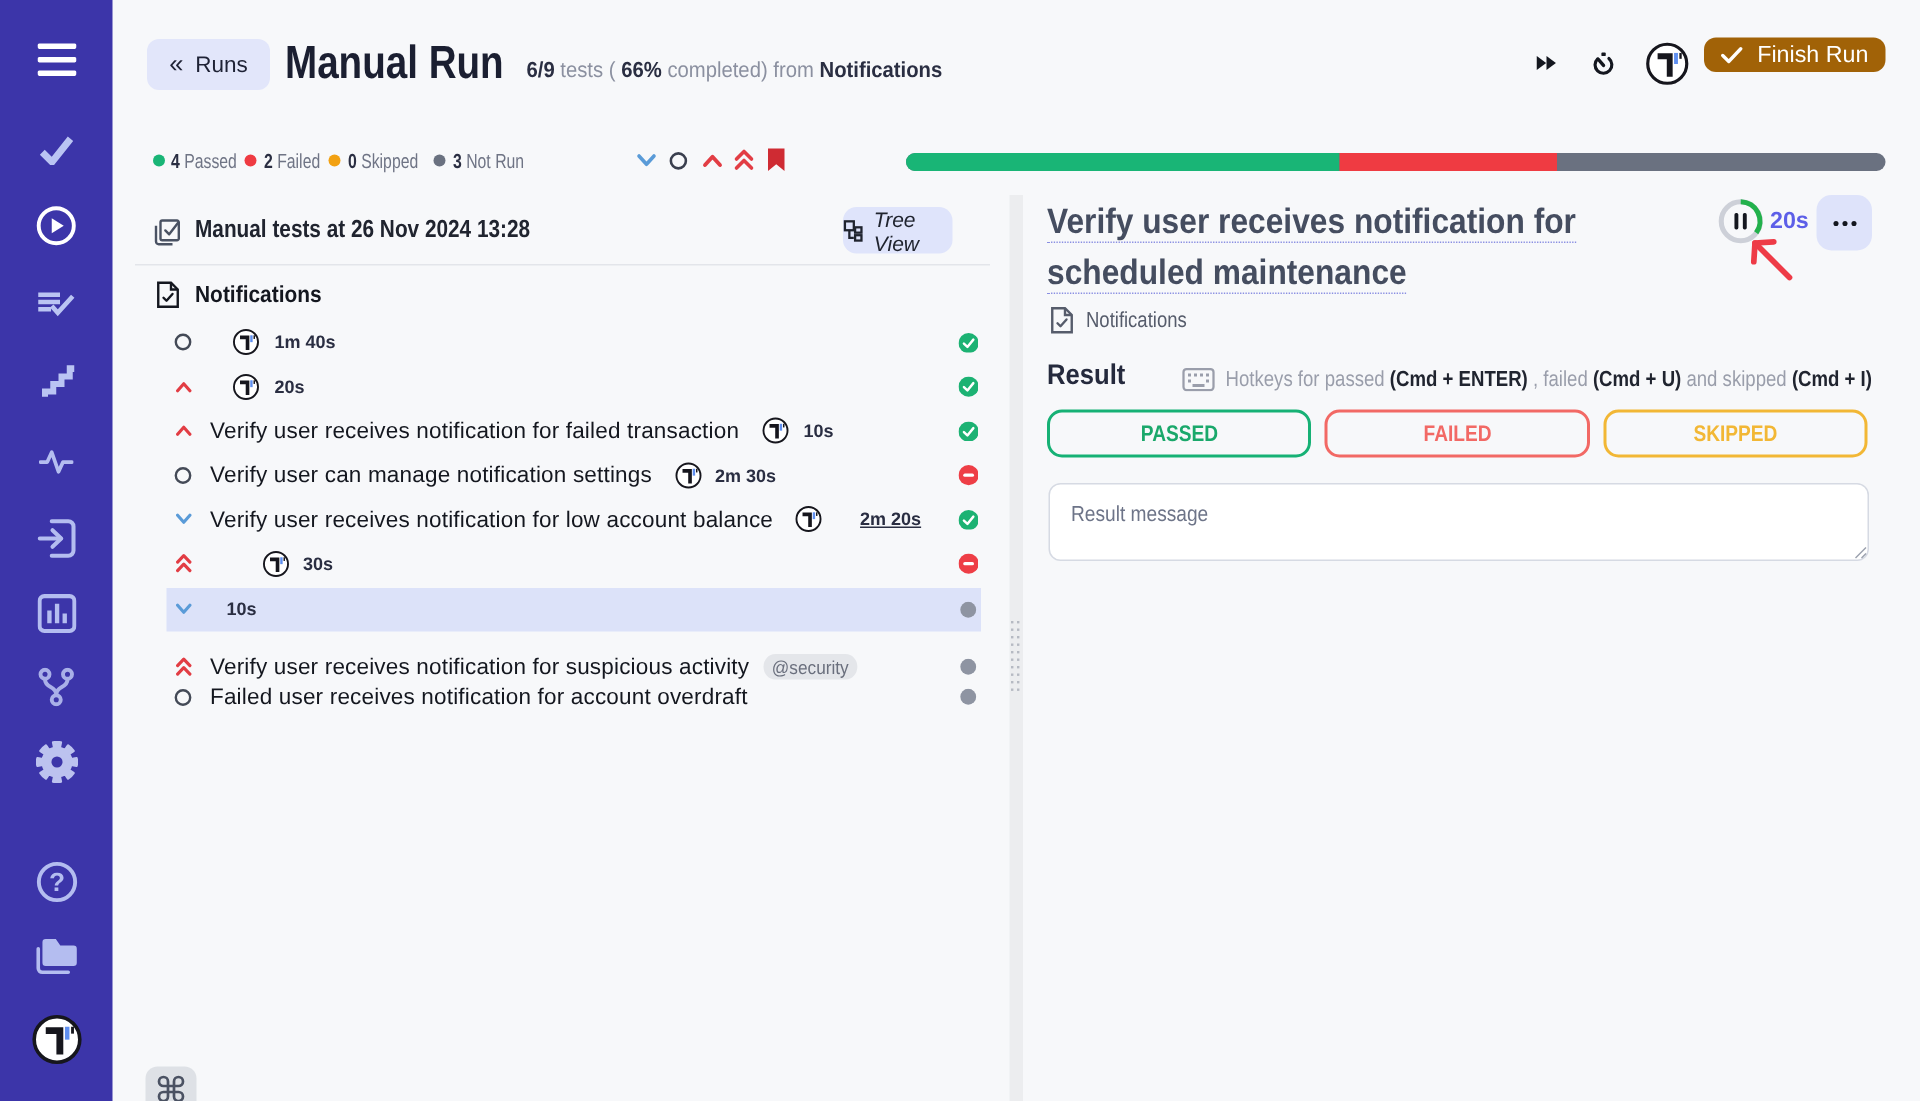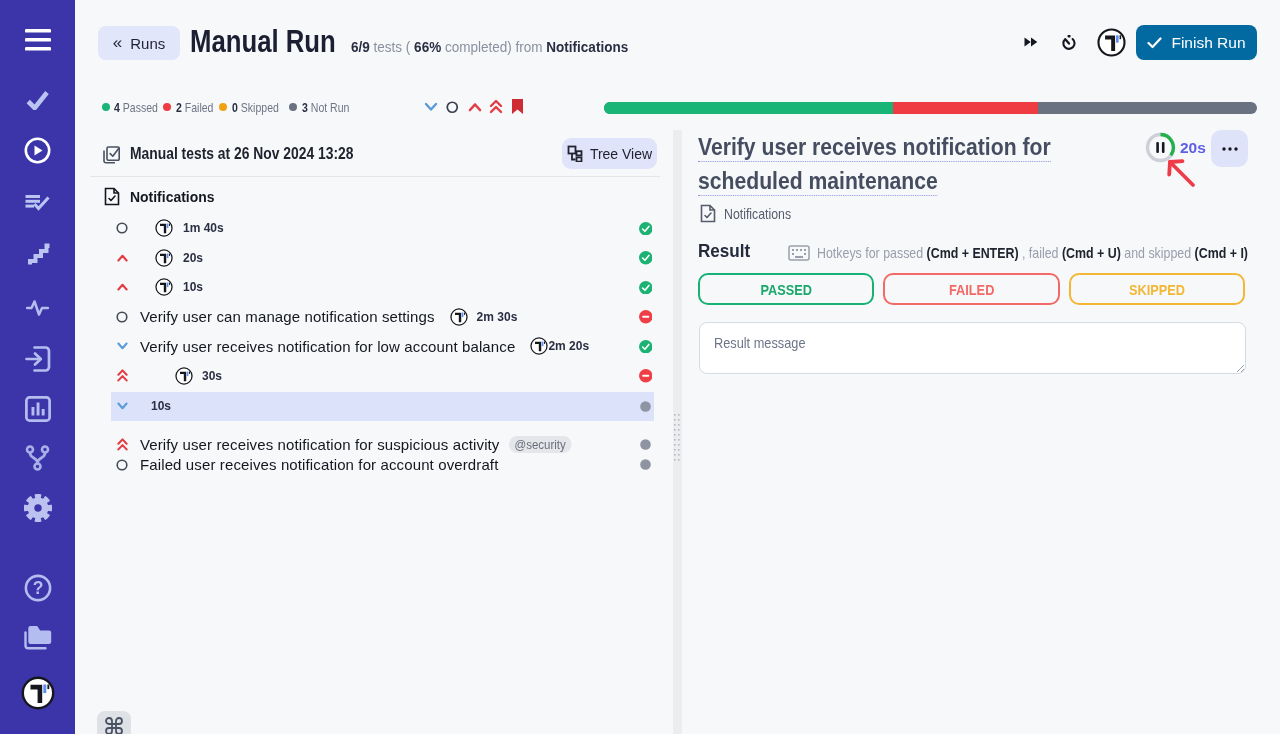--- a/index.html
+++ b/index.html
@@ -4,29 +4,29 @@
 <style>
 * { margin:0; padding:0; box-sizing:border-box; }
 html,body { width:1280px; height:734px; overflow:hidden; font-family:"Liberation Sans", sans-serif; background:#f7f8fa; color:#1e2235; }
 .abs { position:absolute; }
 .sidebar { position:absolute; left:0; top:0; width:75px; height:734px; background:#3c35a9; }
 .sideicon { position:absolute; width:75px; display:flex; justify-content:center; }
 .runs-btn { position:absolute; left:98px; top:26px; width:82px; height:34px; background:#e2e6fa; border-radius:8px; display:flex; align-items:center; justify-content:center; gap:8px; font-size:15px; color:#1e2235; }
 .title { position:absolute; left:190px; top:24px; font-size:31px; font-weight:700; color:#1b1f31; transform:scaleX(0.83); transform-origin:0 50%; white-space:nowrap; }
 .subinfo { position:absolute; left:351px; top:39px; font-size:14.5px; color:#8b90a0; transform:scaleX(0.932); transform-origin:0 50%; white-space:nowrap; }
 .subinfo b { color:#2a2e42; }
-.finish-btn { position:absolute; left:1136px; top:25px; width:121px; height:35px; background:#0369a1; border-radius:8px; color:#fff; font-size:15.5px; display:flex; align-items:center; justify-content:center; gap:9px; }
+.finish-btn { position:absolute; left:1136px; top:25px; width:121px; height:23px; background:#a16207; border-radius:8px; color:#fff; font-size:15.5px; display:flex; align-items:center; justify-content:center; gap:9px; }
 .stat { position:absolute; top:100px; font-size:13.5px; color:#6f7485; transform:scaleX(0.78); transform-origin:0 50%; white-space:nowrap; }
 .stat b { color:#2a2e42; }
 .dot { position:absolute; top:103px; width:8px; height:8px; border-radius:50%; }
 .progress { position:absolute; left:604px; top:102px; width:653px; height:11.5px; border-radius:6px; background:#6a7180; overflow:hidden; }
 .prog-g { position:absolute; left:0; top:0; width:289px; height:12px; background:#19b576; }
 .prog-r { position:absolute; left:289px; top:0; width:145px; height:12px; background:#ef3b42; }
 .lp-title { position:absolute; left:130px; top:144px; font-size:16.5px; font-weight:700; color:#20242f; transform:scaleX(0.84); transform-origin:0 50%; white-space:nowrap; }
-.treeview-btn { position:absolute; left:562px; top:138px; width:95px; height:31px; background:#dfe4fb; border-radius:9px; font-size:14px; color:#20242f; display:flex; align-items:center; justify-content:center; gap:7px; }
+.treeview-btn { position:absolute; left:562px; top:138px; width:73px; height:31px; background:#dfe4fb; border-radius:9px; font-size:14px; color:#20242f; display:flex; align-items:center; justify-content:center; gap:7px;font-style:italic; }
 .lp-divider { position:absolute; left:90px; top:176px; width:570px; height:1px; background:#e3e5ea; }
 .section-head { position:absolute; left:104px; top:187px; font-size:15.5px; font-weight:700; color:#14171f; display:flex; align-items:center; gap:10px; }
 .row { position:absolute; left:113px; width:540px; height:29px; display:flex; align-items:center; font-size:15px; color:#14171f; }
 .row .name { letter-spacing:0.12px; white-space:nowrap; }
 .row .sicon { width:18px; margin-right:9px; display:flex; justify-content:center; flex:none; }
 .row .dur { font-size:12px; font-weight:700; color:#2a2e42; white-space:nowrap; }
 .row .badge { position:absolute; right:0; top:7px; }
 .rowsel { position:absolute; left:111px; width:543px; height:29px; background:#dce2f9; }
 .divider-strip { position:absolute; left:672.5px; top:130px; width:9px; height:604px; background:#ecedef; }
 .grip { position:absolute; left:674px; top:414px; }
@@ -294,20 +294,21 @@
         <path d="M4 7.8 L6.6 10.3 L11 4.9" fill="none" stroke="#fff" stroke-width="1.8" stroke-linecap="round" stroke-linejoin="round"></path>
       </svg>
     </span>
 </div>
 <div class="row" style="top:272.5px;">
   <span class="sicon">
       <svg width="11" height="8" viewBox="0 0 11 8">
         <path d="M1.4 6.5 L5.5 1.8 L9.6 6.5" fill="none" stroke="#e23d44" stroke-width="2.1" stroke-linecap="round" stroke-linejoin="round"></path>
       </svg>
     </span>
+  <span class="name">Verify user receives notification for failed transaction</span>
   <span style="margin-left:15px; flex:none;">
       <svg width="18" height="18" viewBox="0 0 37 37">
         <circle cx="18.5" cy="18.5" r="16.5" fill="#fff" stroke="#16161d" stroke-width="2.6"></circle>
         <path d="M10.3 9.6 H23.1 V29.5 H18.1 V14.6 H10.3 Z" fill="#16161d"></path>
         <rect x="24.3" y="9.3" width="3.3" height="9.4" fill="#5f8ff0"></rect>
         <rect x="28.8" y="9.3" width="2" height="5" fill="#16161d"></rect>
       </svg>
     </span>
   <span class="dur" style="margin-left:10px;">10s</span>
   <span class="badge" style="top:8px; right:1px;">
@@ -348,21 +349,21 @@
     </span>
   <span class="name">Verify user receives notification for low account balance</span>
   <span style="margin-left:15px; flex:none;">
       <svg width="18" height="18" viewBox="0 0 37 37">
         <circle cx="18.5" cy="18.5" r="16.5" fill="#fff" stroke="#16161d" stroke-width="2.6"></circle>
         <path d="M10.3 9.6 H23.1 V29.5 H18.1 V14.6 H10.3 Z" fill="#16161d"></path>
         <rect x="24.3" y="9.3" width="3.3" height="9.4" fill="#5f8ff0"></rect>
         <rect x="28.8" y="9.3" width="2" height="5" fill="#16161d"></rect>
       </svg>
     </span>
-  <span class="dur" style="margin-left:0;">2m 20s</span>
+  <span class="dur" style="margin-left:25px;text-decoration:underline;">2m 20s</span>
   <span class="badge" style="top:8px; right:1px;">
       <svg width="13.5" height="13.5" viewBox="0 0 15 15">
         <circle cx="7.5" cy="7.5" r="7.5" fill="#1cb273"></circle>
         <path d="M4 7.8 L6.6 10.3 L11 4.9" fill="none" stroke="#fff" stroke-width="1.8" stroke-linecap="round" stroke-linejoin="round"></path>
       </svg>
     </span>
 </div>
 <div class="row" style="top:361px;">
   <span class="sicon">
       <svg width="11" height="13" viewBox="0 0 11 13">

